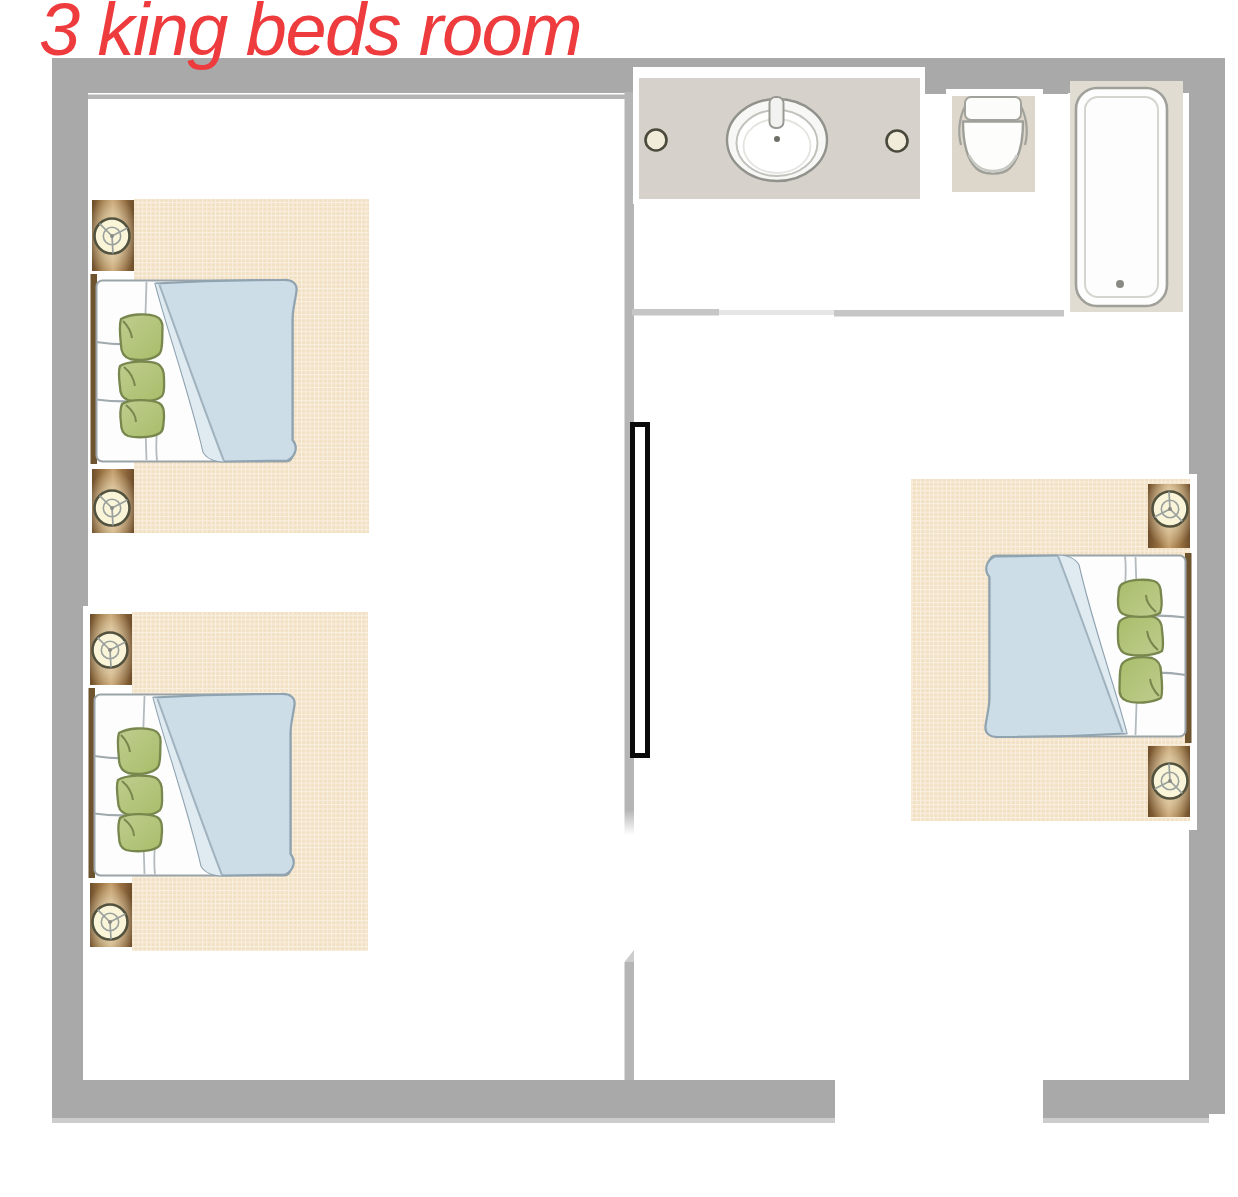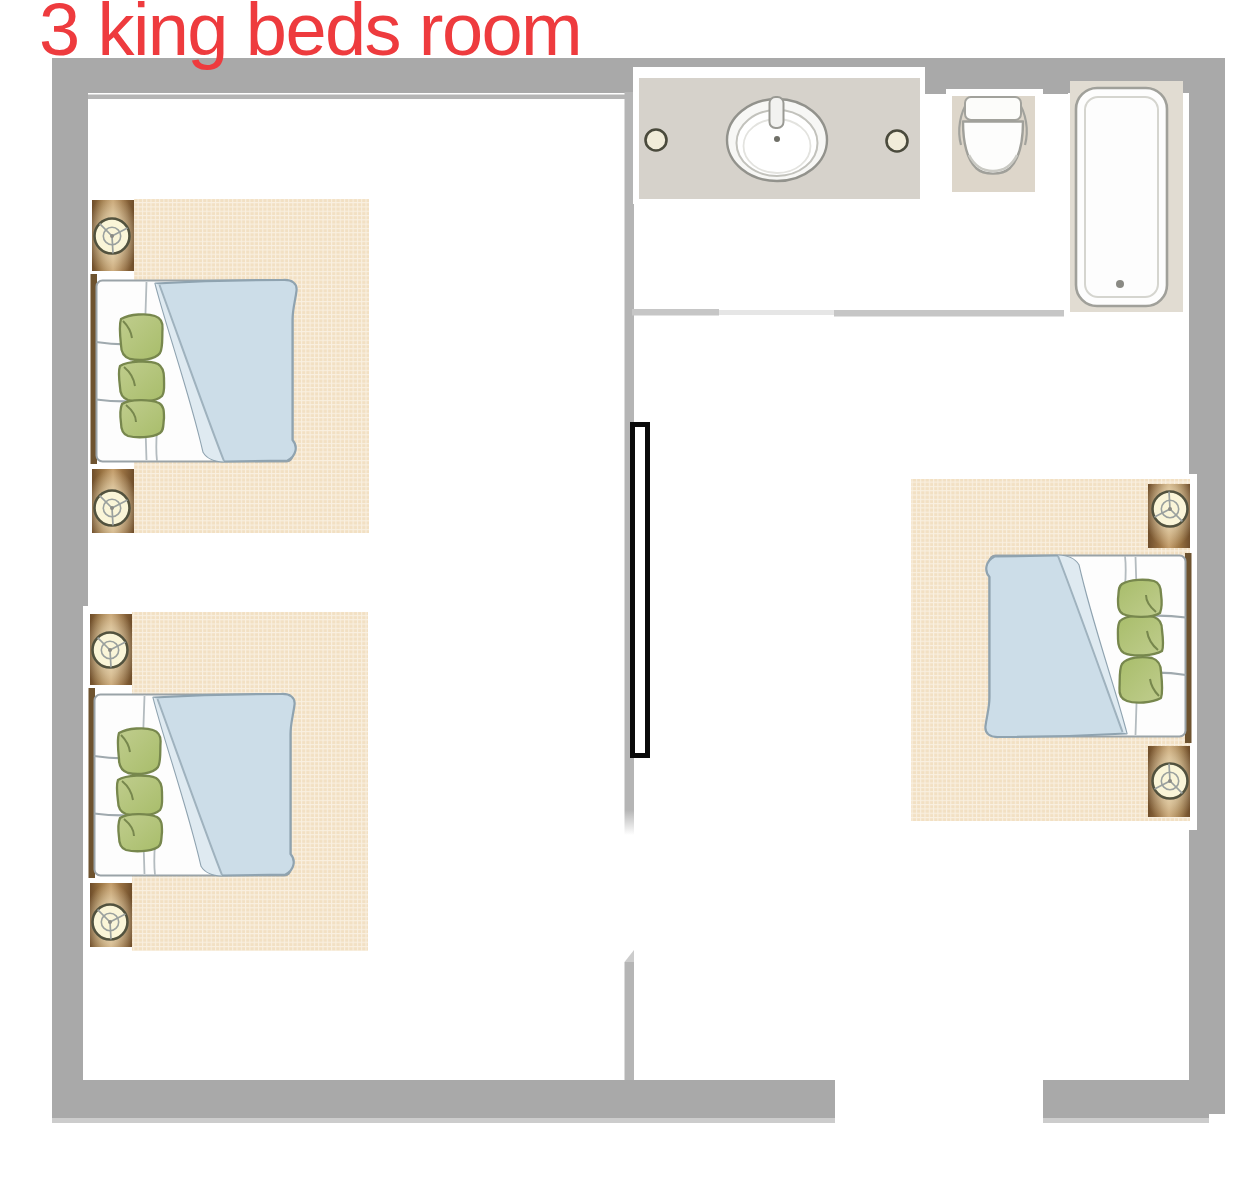--- a/index.html
+++ b/index.html
@@ -1,16 +1,16 @@
 <!DOCTYPE html>
 <html><head>
 <meta charset="utf-8">
 <style>
   html,body{margin:0;padding:0;background:#ffffff;}
-  .page{position:relative;width:1238px;height:1197px;background:#fff;overflow:hidden;}
+  .page{position:relative;width:1238px;height:1197px;background:#fff;overflow:hidden;font-style:italic;}
   svg{display:block;}
 </style>
 </head>
 <body>
 <div class="page">
 <svg width="1238" height="1197" viewBox="0 0 1238 1197">
 <defs>
   <pattern id="rug" width="4.3" height="4.3" patternUnits="userSpaceOnUse">
     <rect width="4.3" height="4.3" fill="#f2e0c3"></rect>
     <path d="M0,0.5H4.3M0.5,0V4.3" stroke="rgba(255,255,255,0.5)" stroke-width="1.1" fill="none"></path>

